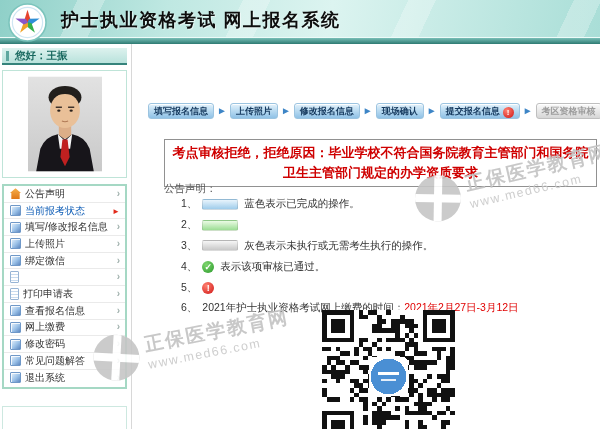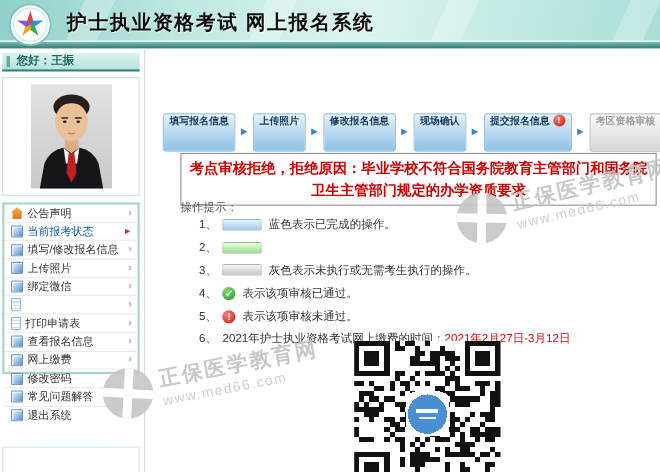--- a/index.html
+++ b/index.html
@@ -15,21 +15,21 @@
   .logo{position:absolute;left:8px;top:3px;width:39px;height:39px;z-index:3}
   .title{position:absolute;left:61px;top:8px;font-size:18px;font-weight:bold;color:#0e0e0e;
     letter-spacing:1.5px;text-shadow:1px 1px 0 rgba(255,255,255,.55);white-space:nowrap}
   
   .greet{position:absolute;left:2px;top:48px;width:125px;height:17px;box-sizing:border-box;
     background:linear-gradient(#ddf2ee,#b9e2dc);border-bottom:2px solid #35837b;
     font-size:10.5px;font-weight:bold;color:#19695f;line-height:15px;padding-left:13px}
   .greet::before{content:"";position:absolute;left:4px;top:3px;width:3px;height:10px;background:#5fa79f}
   .photobox{position:absolute;left:2px;top:70px;width:125px;height:108px;box-sizing:border-box;
     border:1px solid #bfe4d8;background:#fff;display:flex;align-items:center;justify-content:center}
-  .menubox{position:absolute;left:2px;top:184px;width:125px;height:156px;box-sizing:border-box;
+  .menubox{position:absolute;left:2px;top:184px;width:125px;height:205px;box-sizing:border-box;
     border:2px solid #a5d8c4;background:#fff}
   .mi{display:flex;align-items:center;height:16.7px;box-sizing:border-box;
     border-bottom:1px solid #eaeaea;padding:0 5px 0 6px;cursor:pointer}
   .mi:last-child{border-bottom:none}
   .ml{font-size:10px;color:#333;margin-left:4px;white-space:nowrap}
   .mi.active .ml{color:#0b5bb5;font-weight:normal}
   .chev{margin-left:auto;color:#9fb0ac;font-size:10px;line-height:1}
   .chev.chev-gray::before{content:"›";font-weight:bold}
   .chev.chev-red::before{content:"►";color:#e22a1a;font-size:8px}
   .ic{width:11px;height:11px;flex:0 0 auto}
@@ -40,21 +40,21 @@
     box-shadow:inset 1px 1px 0 rgba(255,255,255,.8)}
   .ic.icon-doc{width:9px;height:12px;border:1px solid #98b4d4;border-radius:1px;box-sizing:border-box;
     background:repeating-linear-gradient(#fff 0 2px,#c9dbee 2px 3px)}
   .emptybox{position:absolute;left:2px;top:406px;width:125px;height:34px;box-sizing:border-box;
     border:1px solid #cde8e0;background:#fff}
   .vline{position:absolute;left:131px;top:44px;width:1px;height:385px;background:#d8d8d8}
   
   .main{position:absolute;left:132px;top:44px;width:468px;height:385px}
   .steps{position:absolute;left:16px;top:59px;display:flex;align-items:center}
   .steprow{display:flex;align-items:center}
-  .step{height:35px;display:inline-flex;align-items:flex-start;border-radius:3px;padding:0 5px;
+  .step{height:16px;display:inline-flex;align-items:flex-end;border-radius:3px;padding:0 5px;
     box-sizing:border-box;border:1px solid #9cc4e0;font-size:9px;font-weight:bold;color:#15395e;
     background:linear-gradient(#e5f2fb 0%,#bcdcf2 45%,#8fc1e6 100%);
     box-shadow:inset 0 1px 0 rgba(255,255,255,.9);white-space:nowrap}
   .step.gray{border-color:#bfbfbf;color:#9c9c9c;background:linear-gradient(#fbfbfb,#d6d6d6)}
   .badge{display:none;width:11px;height:11px;border-radius:50%;margin-left:3px;
     background:radial-gradient(circle at 35% 30%,#ff8070,#cf1515);color:#fff;
     font-size:8px;font-weight:bold;align-items:center;justify-content:center}
   .step.has-badge .badge{display:inline-flex}
   .sarrow{font-size:10px;margin:0 3px;line-height:1}
   .sarrow.arrow-blue{color:#3d85c6}
@@ -260,21 +260,21 @@
           <span>考区资格审核</span>
 
         </span>
 
       </div>
 
     </div>
 
   <div class="alert">考点审核拒绝，拒绝原因：毕业学校不符合国务院教育主管部门和国务院卫生主管部门规定的办学资质要求</div>
 
-  <div class="tips-h">操作提示：</div>
+  <div class="tips-h">公告声明：</div>
 
   <div class="tips">
 
       <div class="tip">
         <span class="num">1、</span>
         <span class="marker sw-blue"></span>
         <span>蓝色表示已完成的操作。</span>
         <span class="redtxt"></span>
       </div>
 
@@ -294,21 +294,20 @@
       <div class="tip">
         <span class="num">4、</span>
         <span class="marker ic-check">✓</span>
         <span>表示该项审核已通过。</span>
         <span class="redtxt"></span>
       </div>
 
       <div class="tip">
         <span class="num">5、</span>
         <span class="marker ic-excl">!</span>
-        <span>表示该项审核未通过。</span>
         <span class="redtxt"></span>
       </div>
 
       <div class="tip">
         <span class="num">6、</span>
 
         <span>2021年护士执业资格考试网上缴费的时间：</span>
         <span class="redtxt">2021年2月27日-3月12日</span>
       </div>
     </div>

